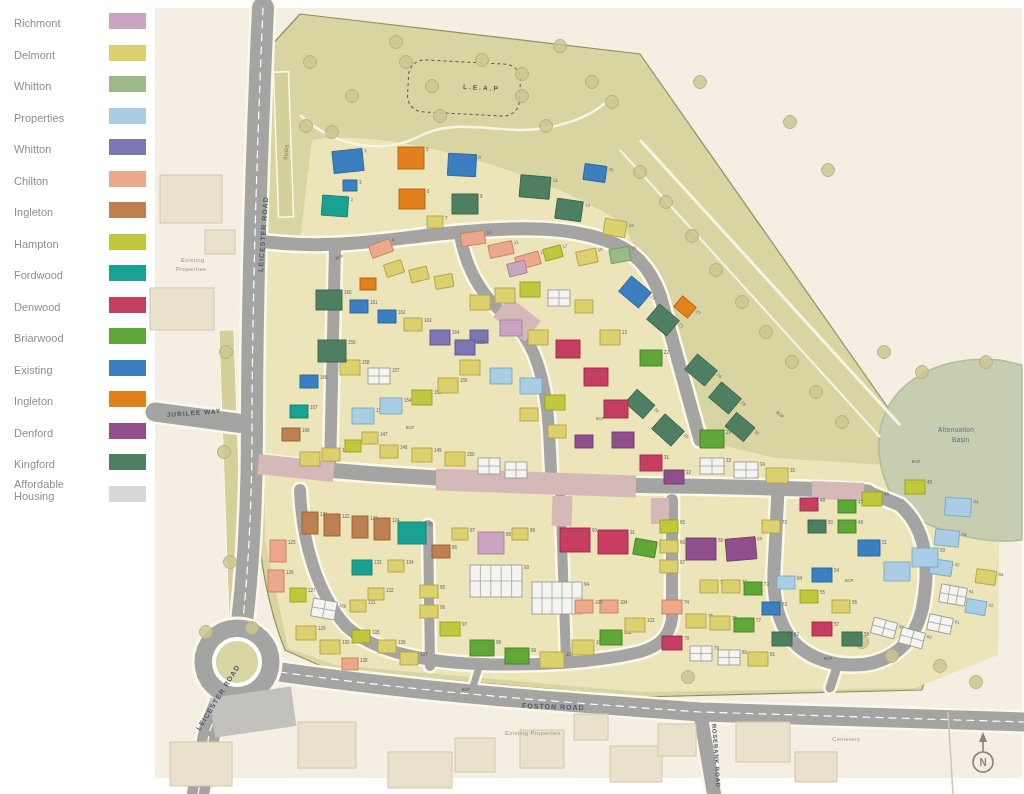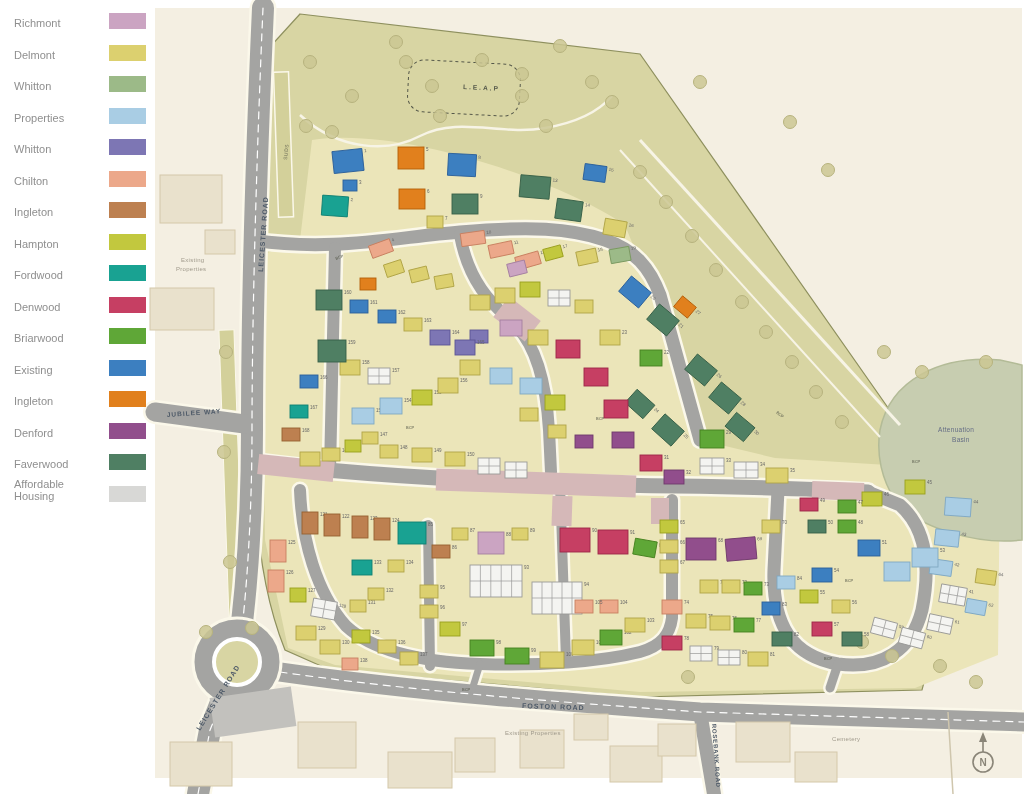--- a/index.html
+++ b/index.html
@@ -913,21 +913,21 @@
       </div>
       <div class="legend-row">
         <div class="legend-label">Ingleton</div>
         <div class="legend-swatch" style="background: rgb(225, 128, 29);"></div>
       </div>
       <div class="legend-row">
         <div class="legend-label">Denford</div>
         <div class="legend-swatch" style="background: rgb(145, 78, 140);"></div>
       </div>
       <div class="legend-row">
-        <div class="legend-label">Faverwood</div>
+        <div class="legend-label">Kingford</div>
         <div class="legend-swatch" style="background: rgb(79, 127, 99);"></div>
       </div>
       <div class="legend-row">
         <div class="legend-label">Affordable
 Housing</div>
         <div class="legend-swatch" style="background: rgb(216, 216, 214);"></div>
       </div>
     </div>
 
 </div>

